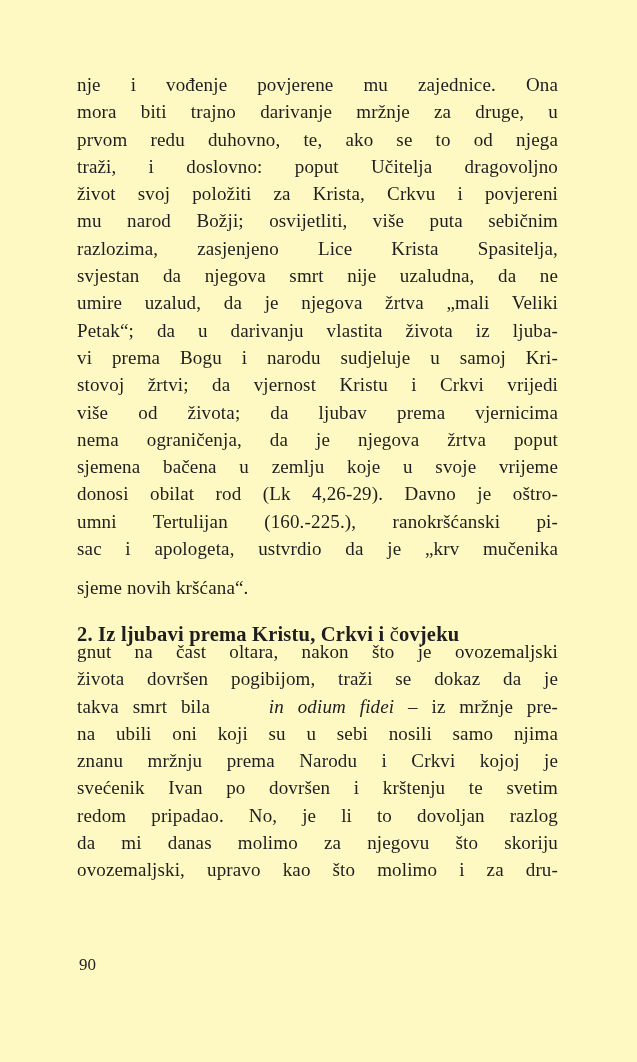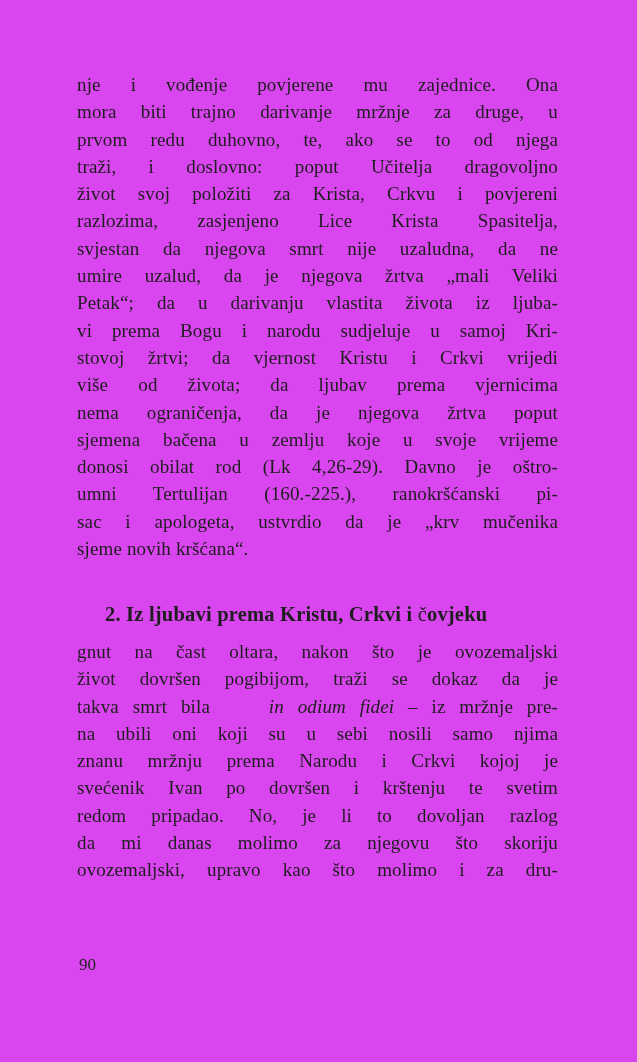--- a/index.html
+++ b/index.html
@@ -9,49 +9,49 @@
   body {
     width: 637px;
     height: 1062px;
     background: #f4f4f2;
     font-family: "Liberation Serif", serif;
   }
   .book-page {
     position: relative;
     width: 637px;
     height: 1062px;
-    background: #d946ef;
+    background: #fef9c3;
     color: #1e1e1e;
     overflow: hidden;
   }
   .textblock {
     position: absolute;
     left: 77px;
     width: 481px;
   }
   .para .line {
     font-size: 19px;
     line-height: 27.3px;
     text-align: justify;
     text-align-last: justify;
     letter-spacing: 0.15px;
     white-space: normal;
   }
   .para .line.last-left {
     text-align: right;
     text-align-last: left;
+    margin-top: 12px;
   }
   .para1 { top: 71px; }
   .heading {
-    top: 600px;
+    top: 620px;
     font-size: 20.5px;
     font-weight: bold;
     line-height: 28px;
     letter-spacing: 0.2px;
-    margin-left: 28px;
   }
   .heading .nb { font-weight: normal; }
   .para2 { top: 638px; }
   .it { font-style: italic; margin-left: 45px; }
   .page-number {
     position: absolute;
     left: 79px;
     top: 954px;
     font-size: 17px;
     line-height: 22px;
@@ -62,40 +62,41 @@
 <body>
 
 <div class="book-page">
 
   <div class="textblock para para1">
       <div class="line">nje i vođenje povjerene mu zajednice. Ona</div>
       <div class="line">mora biti trajno darivanje mržnje za druge, u</div>
       <div class="line">prvom redu duhovno, te, ako se to od njega</div>
       <div class="line">traži, i doslovno: poput Učitelja dragovoljno</div>
       <div class="line">život svoj položiti za Krista, Crkvu i povjereni</div>
+      <div class="line">mu narod Božji; osvijetliti, više puta sebičnim</div>
       <div class="line">razlozima, zasjenjeno Lice Krista Spasitelja,</div>
       <div class="line">svjestan da njegova smrt nije uzaludna, da ne</div>
       <div class="line">umire uzalud, da je njegova žrtva „mali Veliki</div>
       <div class="line">Petak“; da u darivanju vlastita života iz ljuba-</div>
       <div class="line">vi prema Bogu i narodu sudjeluje u samoj Kri-</div>
       <div class="line">stovoj žrtvi; da vjernost Kristu i Crkvi vrijedi</div>
       <div class="line">više od života; da ljubav prema vjernicima</div>
       <div class="line">nema ograničenja, da je njegova žrtva poput</div>
       <div class="line">sjemena bačena u zemlju koje u svoje vrijeme</div>
       <div class="line">donosi obilat rod (Lk 4,26-29). Davno je oštro-</div>
       <div class="line">umni Tertulijan (160.-225.), ranokršćanski pi-</div>
       <div class="line">sac i apologeta, ustvrdio da je „krv mučenika</div>
       <div class="line last-left">sjeme novih kršćana“.</div>
     </div>
 
   <div class="textblock heading"><span>2. Iz ljubavi prema Kristu, Crkvi i </span><span class="nb">č</span><span>ovjeku</span></div>
 
   <div class="textblock para para2">
       <div class="line">gnut na čast oltara, nakon što je ovozemaljski</div>
-      <div class="line">život dovršen pogibijom, traži se dokaz da je</div>
+      <div class="line">života dovršen pogibijom, traži se dokaz da je</div>
       <div class="line"><span>takva smrt bila </span><span class="it">in odium fidei</span><span> – iz mržnje pre-</span></div>
       <div class="line">na ubili oni koji su u sebi nosili samo njima</div>
       <div class="line">znanu mržnju prema Narodu i Crkvi kojoj je</div>
       <div class="line">svećenik Ivan po dovršen i krštenju te svetim</div>
       <div class="line">redom pripadao. No, je li to dovoljan razlog</div>
       <div class="line">da mi danas molimo za njegovu što skoriju</div>
       <div class="line">ovozemaljski, upravo kao što molimo i za dru-</div>
     </div>
 
   <div class="page-number">90</div>

